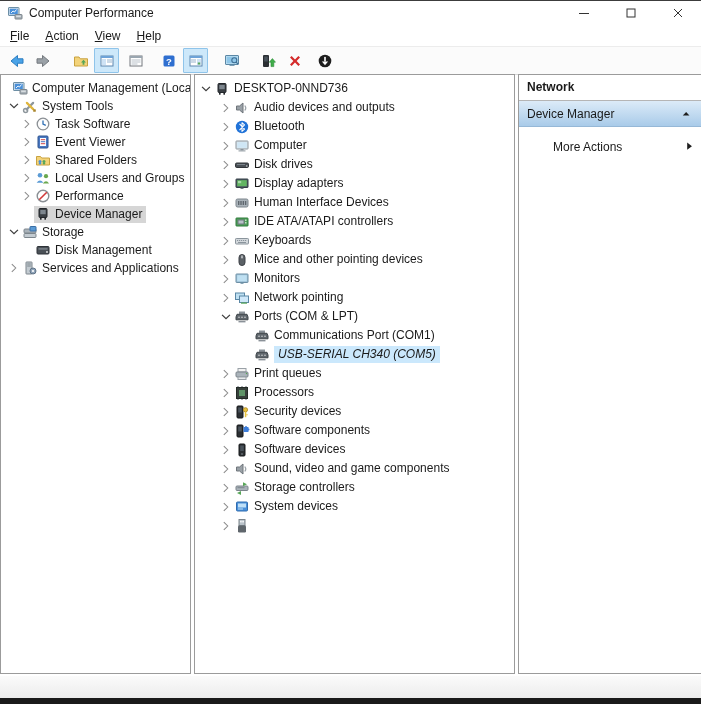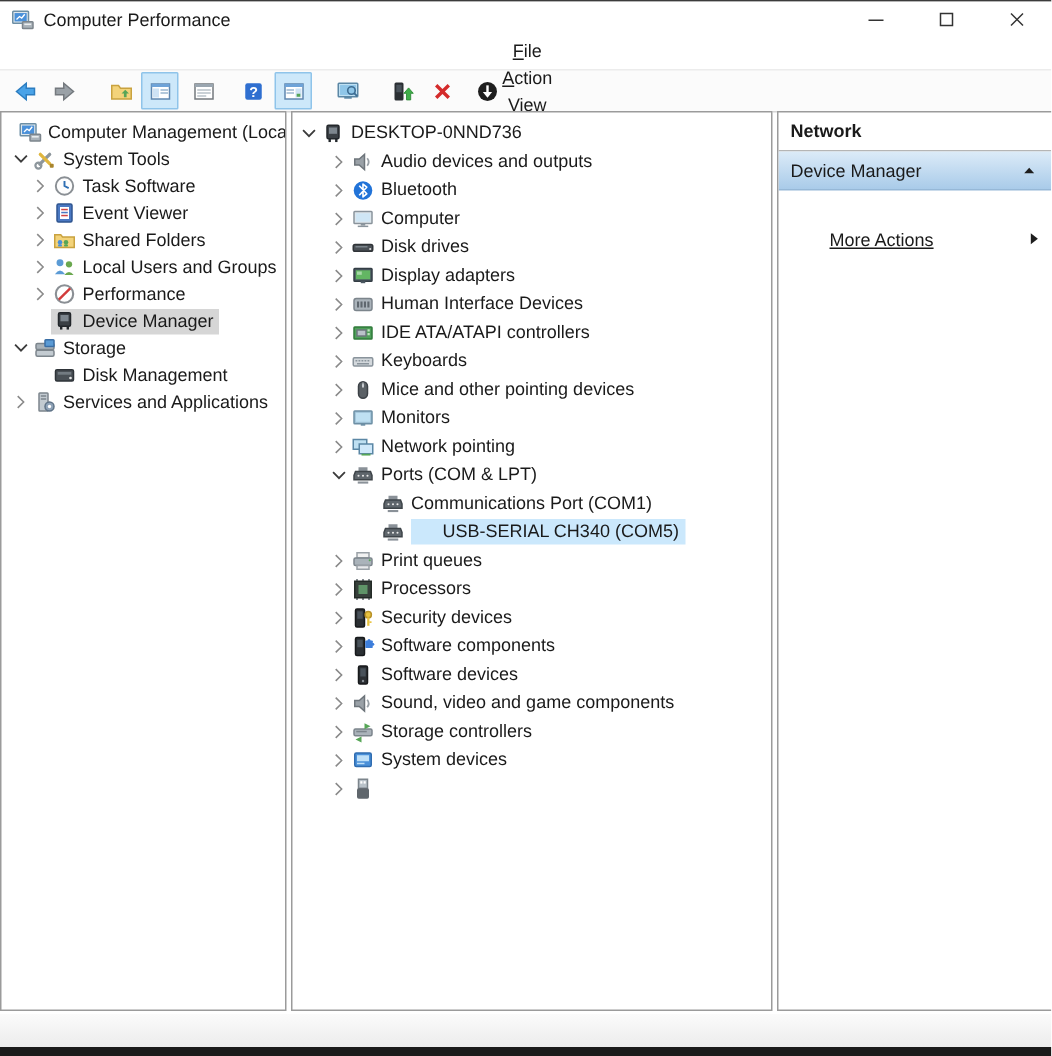--- a/index.html
+++ b/index.html
@@ -8,21 +8,21 @@
     font-family:"Liberation Sans","DejaVu Sans",sans-serif;font-size:12px;color:#1a1a1a;
     background:#fff;border-top:1px solid #3c3c3c;box-sizing:border-box;
   }
   
   .titlebar{height:24px;display:flex;align-items:center;padding-left:7px;background:#fff;}
   .titlebar .app-icon{width:16px;height:16px;flex:0 0 16px;}
   .title-text{margin-left:6px;}
   .win-controls{margin-left:auto;display:flex;height:100%;}
   .win-btn{width:47px;height:100%;display:flex;align-items:center;justify-content:center;}
   
-  .menubar{height:21px;display:flex;align-items:center;padding-left:2px;background:#fff;flex-direction:column;}
+  .menubar{height:21px;display:flex;align-items:center;padding-left:2px;background:#fff;}
   .menu-item{padding:2px 8px;}
   .menu-item u{text-decoration:underline;}
   
   .toolbar{height:27px;display:flex;align-items:center;padding-left:3px;background:#fbfbfb;
     border-top:1px solid #ececec;border-bottom:1px solid #d6d6d6;}
   .tool-btn{width:23px;height:23px;display:flex;align-items:center;justify-content:center;
     border:1px solid transparent;border-radius:1px;margin-left:1px;}
   .tool-btn.active{background:var(--toggle-bg);border-color:var(--toggle-border);}
   .icon{display:inline-flex;width:16px;height:16px;}
   .icon svg{width:16px;height:16px;display:block;}
@@ -36,28 +36,28 @@
   .trow{display:flex;align-items:center;white-space:nowrap;}
   .tree-left .trow{height:18px;}
   .tree-center .trow{height:19px;}
   .expander{width:14px;height:14px;flex:0 0 14px;display:inline-flex;align-items:center;justify-content:center;}
   .expander svg{width:14px;height:14px;display:block;}
   .selwrap{display:inline-flex;align-items:center;}
   .selwrap.sel-gray{background:var(--sel-gray);}
   .ticon{width:16px;height:16px;flex:0 0 16px;margin:0 4px 0 1px;}
   .ticon svg{width:16px;height:16px;display:block;}
   .tlabel{padding:1px 4px 2px 0;}
-  .tlabel.sel-blue{background:var(--sel-blue);padding-left:21px;padding-right:4px;}
+  .tlabel.sel-blue{background:var(--sel-blue);padding-left:4px;padding-right:4px;font-style:italic;}
   
   .actions-header{height:25px;line-height:25px;padding-left:8px;font-weight:bold;border-bottom:1px solid #b5b5b5;}
   .actions-section{height:25px;display:flex;align-items:center;padding:0 7px 0 8px;
     background:linear-gradient(var(--act-grad-top),var(--act-grad-bottom));
     border-bottom:1px solid #96b8d7;}
   .actions-section .alabel{flex:1;}
-  .more-actions{height:22px;display:flex;align-items:center;padding:0 4px 0 34px;margin-top:22px;text-decoration:underline;}
+  .more-actions{height:22px;display:flex;align-items:center;padding:0 4px 0 34px;margin-top:9px;}
   .more-actions .alabel{flex:1;}
   .small-icon{display:inline-flex;width:14px;height:14px;}
   .small-icon svg{width:14px;height:14px;display:block;}
   
   .statusbar{position:absolute;left:0;top:675px;width:701px;height:22px;background:linear-gradient(#fbfbfb,#ececec);}
   .bottom-strip{position:absolute;left:0;top:697px;width:701px;height:7px;background:#1a1a1a;}
 </style>
 </head>
 <body>
 

